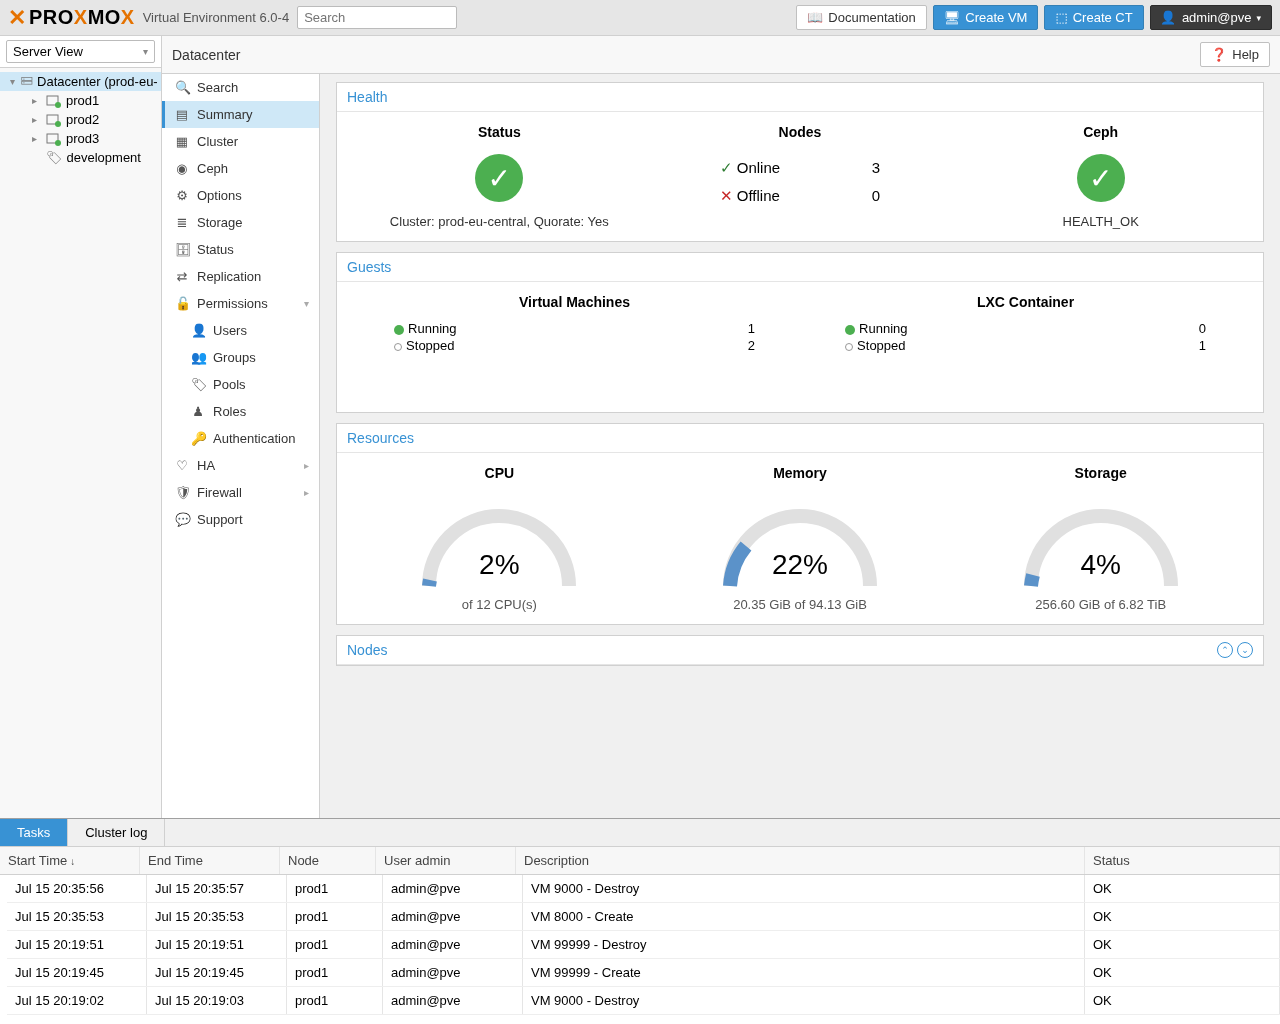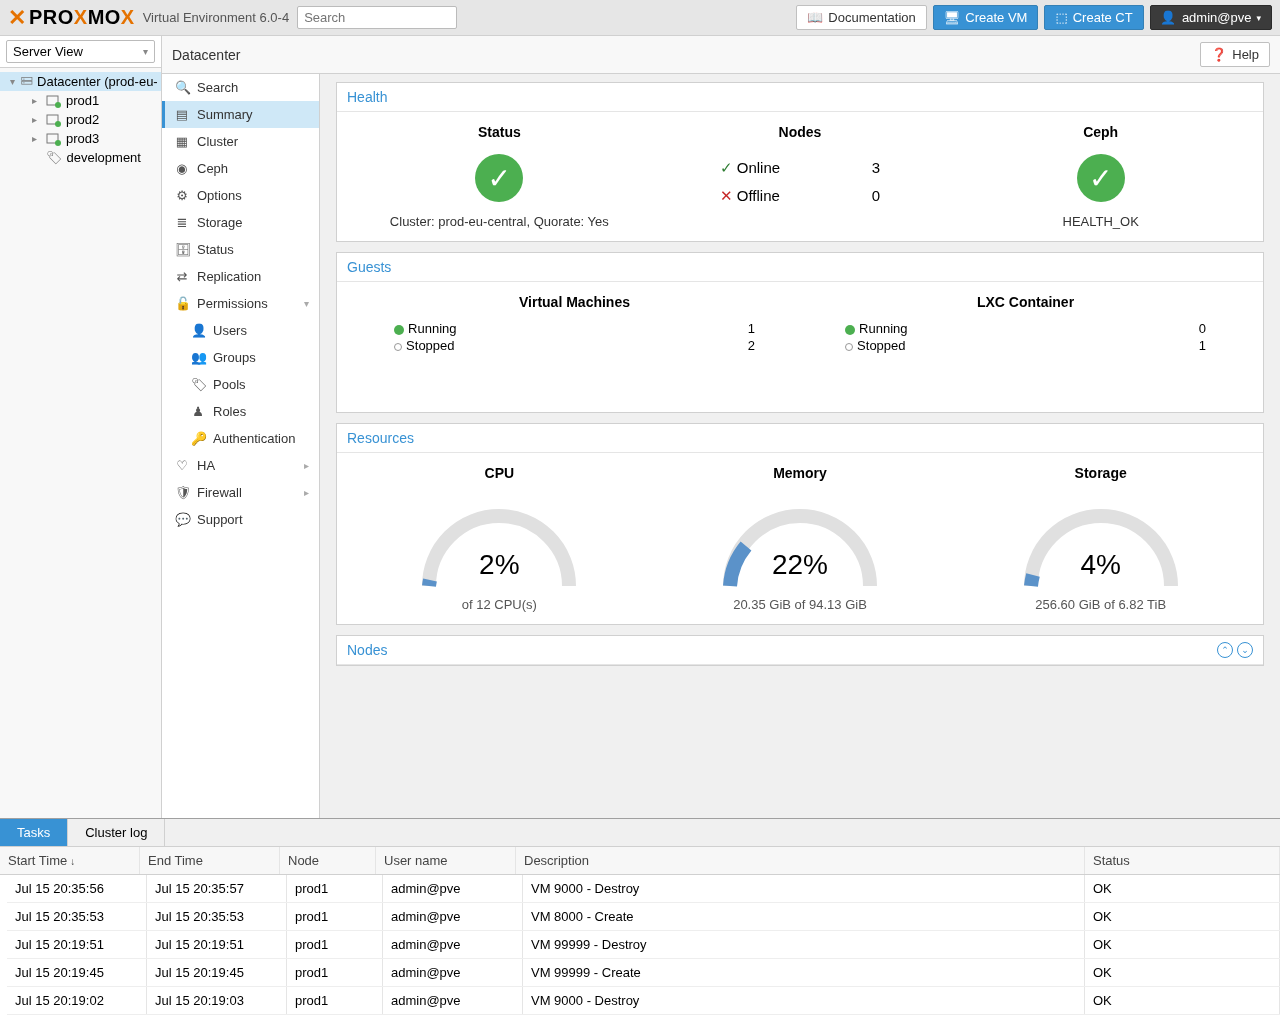--- a/index.html
+++ b/index.html
@@ -383,21 +383,21 @@
 
 <div class="bottom-panel">
   <div class="tabs">
     <div class="tab active">Tasks</div>
     <div class="tab">Cluster log</div>
   </div>
   <div class="grid-head">
     <div class="col-st"><span>Start Time</span><span class="sort-arrow">↓</span></div>
     <div class="col-et">End Time</div>
     <div class="col-nd">Node</div>
-    <div class="col-un">User name</div>
+    <div class="col-un">User admin</div>
     <div class="col-de">Description</div>
     <div class="col-stat">Status</div>
   </div>
   <div class="grid-body" id="grid-body">
       <div class="grid-row">
         <div class="col-st">Jul 15 20:35:56</div>
         <div class="col-et">Jul 15 20:35:57</div>
         <div class="col-nd">prod1</div>
         <div class="col-un">admin@pve</div>
         <div class="col-de">VM 9000 - Destroy</div>

